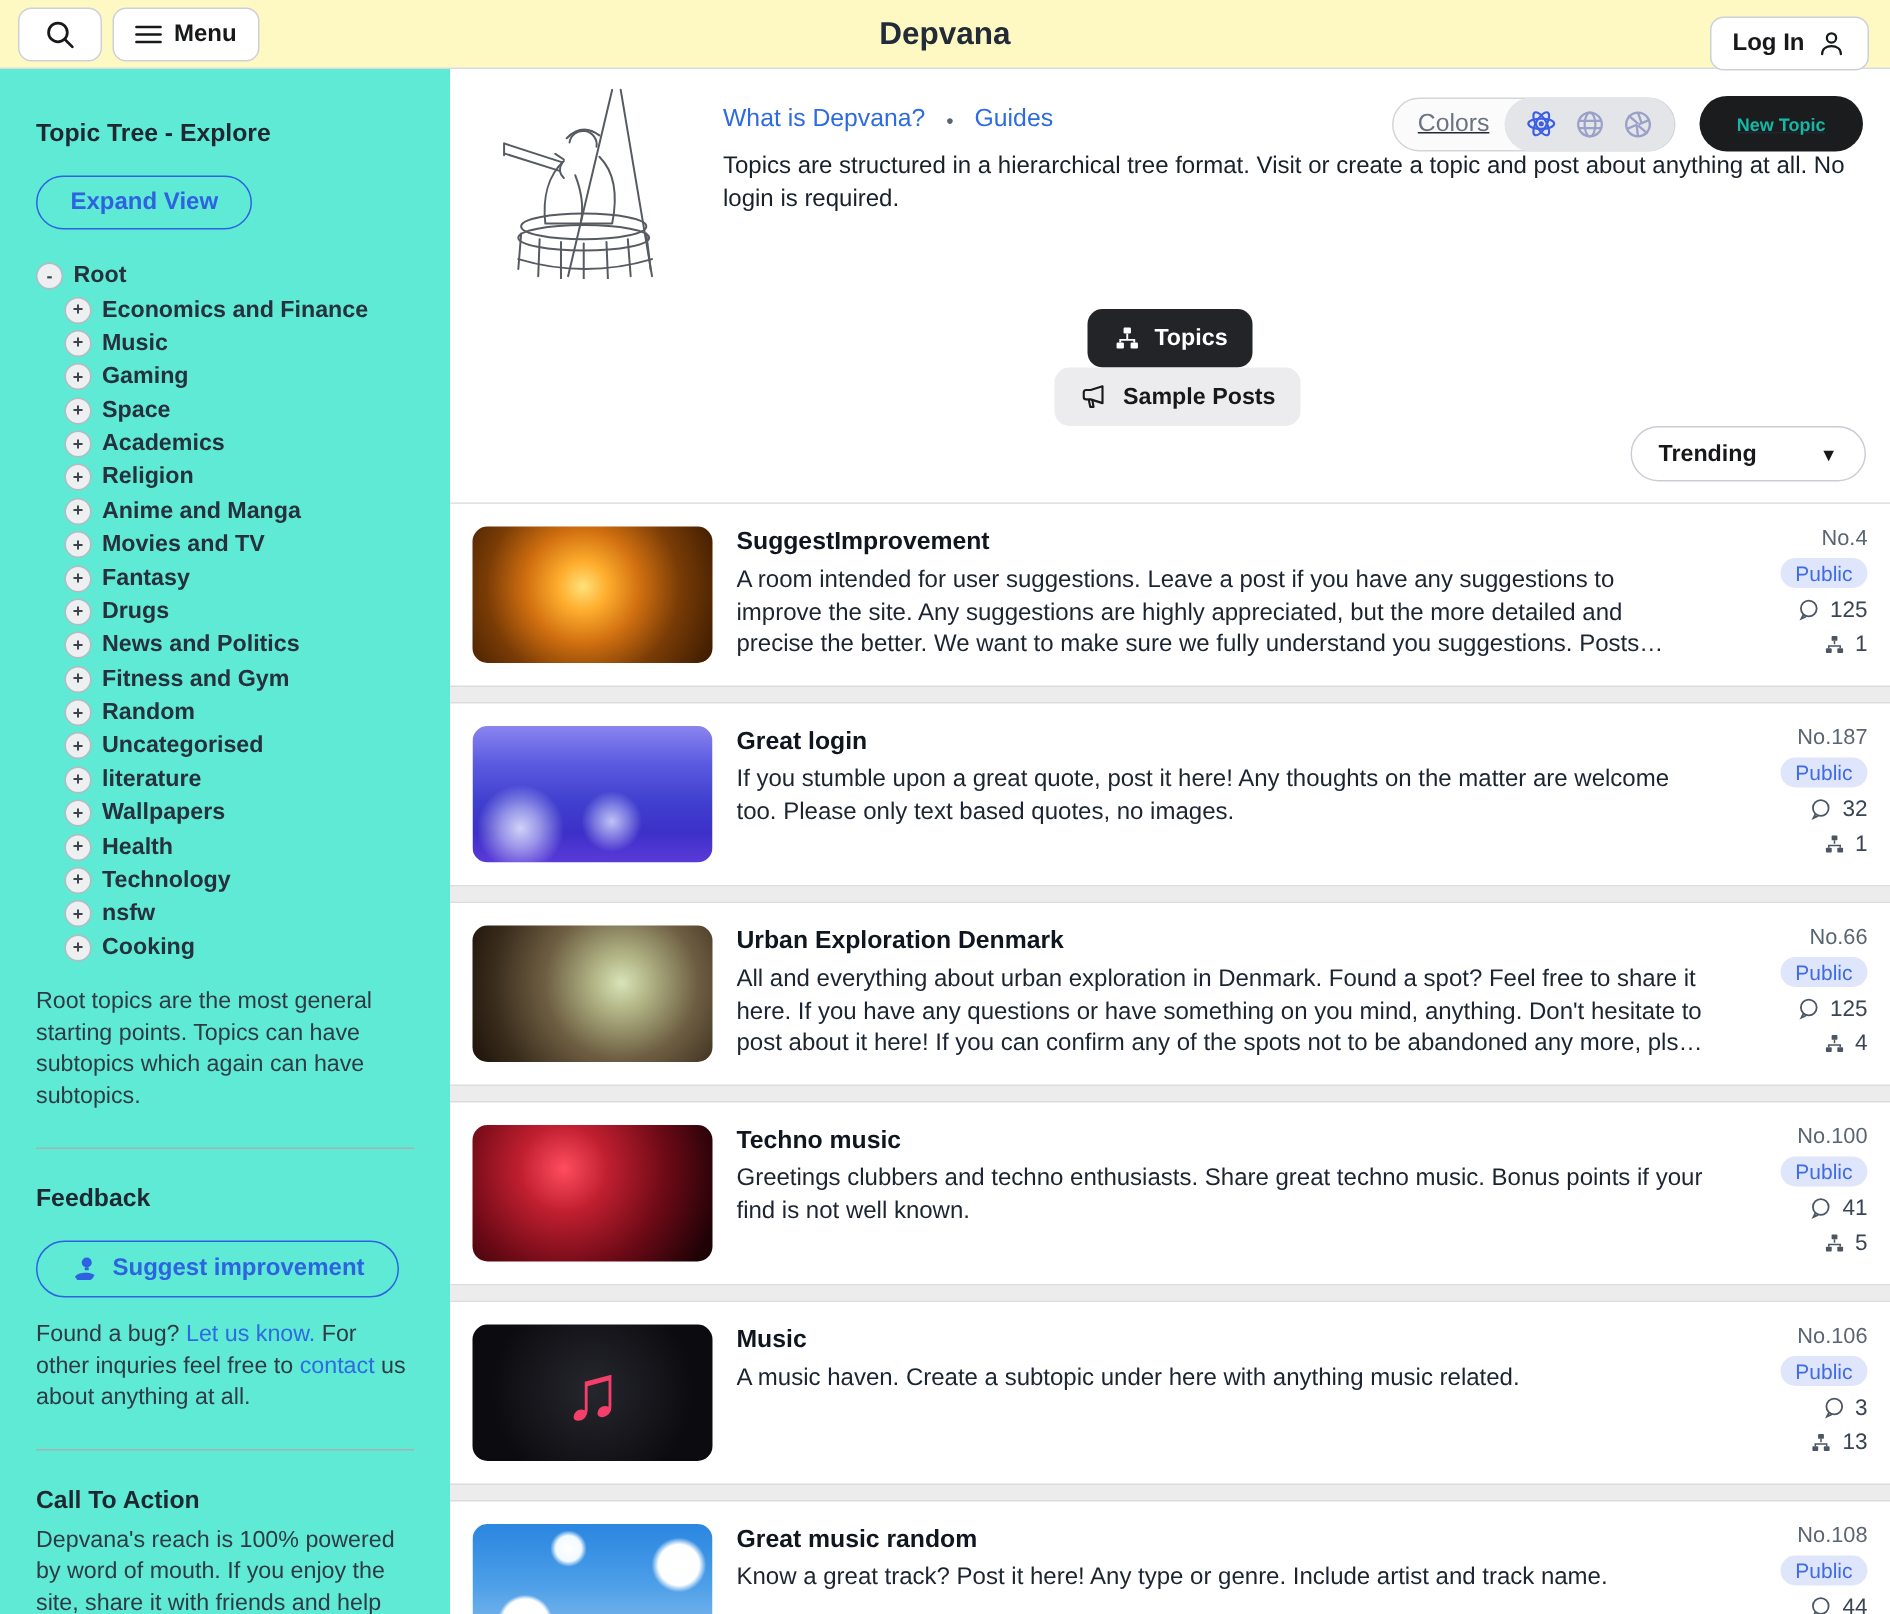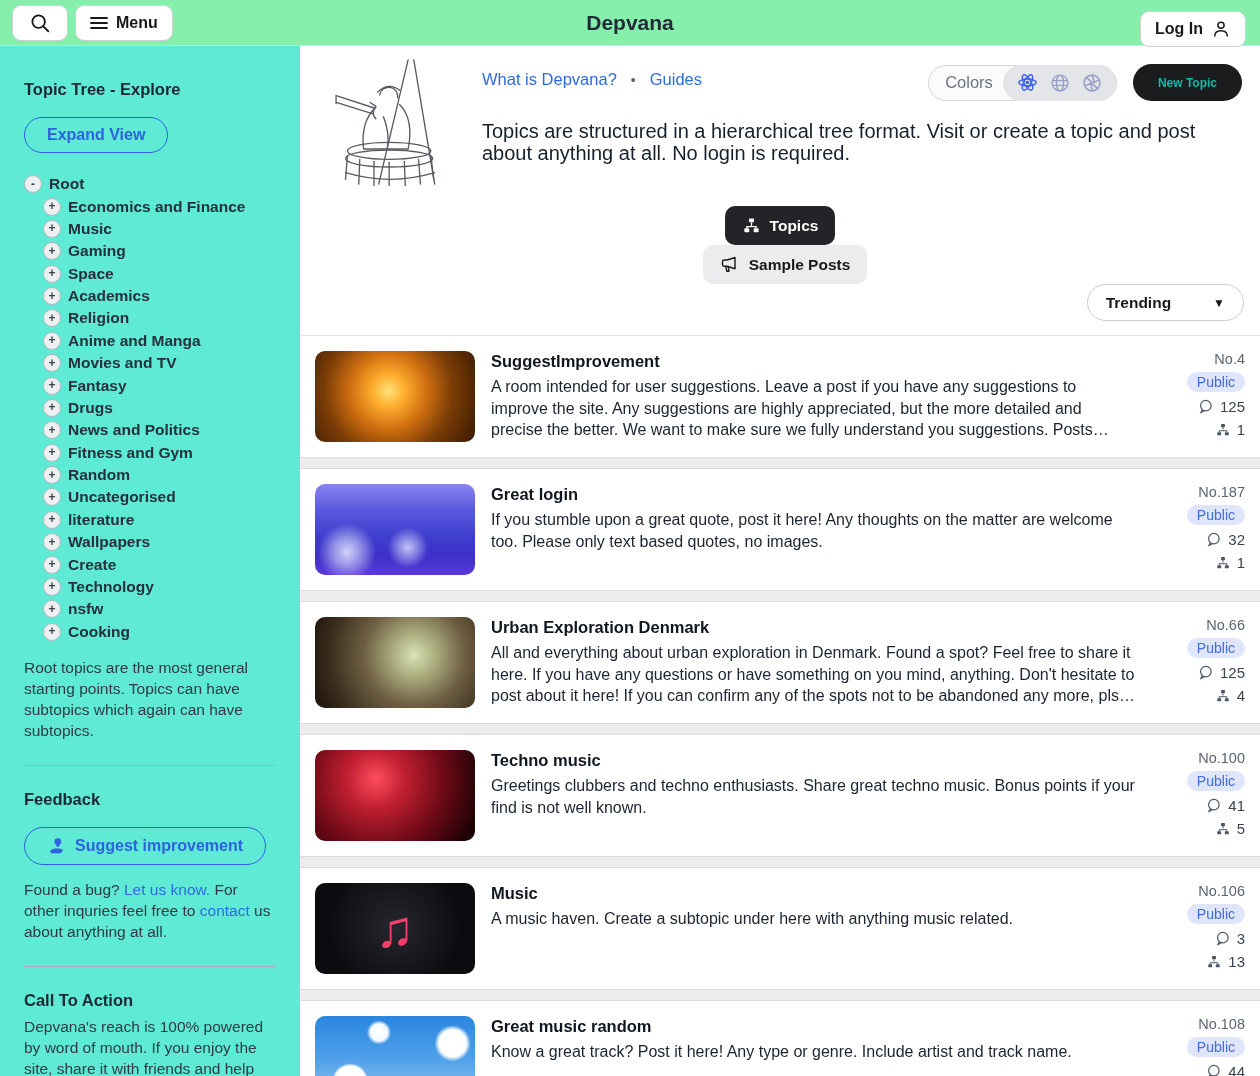--- a/index.html
+++ b/index.html
@@ -1,21 +1,21 @@
 <!DOCTYPE html>
 <html><head>
 <meta charset="utf-8">
 <style>
   * { box-sizing: border-box; margin: 0; padding: 0; }
   html,body { width:1260px; height:1076px; overflow:hidden; }
   body { font-family:"Liberation Sans", sans-serif; background:#fff; color:#1f2733; }
   #app { width:1260px; height:1076px; overflow:hidden; display:flex; flex-direction:column; }
 
   
-  .header { height:46px; flex:0 0 46px; display:flex; align-items:center; padding:0 12px; position:relative; border-bottom:1px solid #d9dcdf; background:#86efac; }
+  .header { height:46px; flex:0 0 46px; display:flex; align-items:center; padding:0 12px; position:relative; border-bottom:1px solid #d9dcdf; background:#fef9c3; }
   .hbtn { display:flex; align-items:center; gap:8px; height:36px; border:1px solid #ccd1d6; border-radius:9px; background:#fff; padding:0 14px; font-size:16px; font-weight:bold; color:#17181a; cursor:pointer; }
   .hbtn.icon-only { width:56px; justify-content:center; padding:0; }
   .hbtn + .hbtn { margin-left:7px; }
   .page-title { position:absolute; left:0; right:0; text-align:center; font-size:21px; font-weight:bold; color:#222b38; pointer-events:none; }
   .login { position:absolute; right:14px; top:11px; }
 
   
   .layout { flex:1; display:flex; overflow:hidden; }
 
   
@@ -33,22 +33,22 @@
   .sb-small { margin-top:14px; font-size:15.5px; line-height:21px; color:#303a46; }
   a.link { color:#2e6be0; text-decoration:none; cursor:pointer; }
 
   
   .main { flex:1; display:flex; flex-direction:column; overflow:hidden; background:#fff; }
   .intro { position:relative; padding:12px 16px 0 16px; display:flex; }
   .illustration { width:152px; height:128px; flex:0 0 152px; }
   .intro-body { margin-left:14px; padding-top:12px; }
   .intro-links { display:flex; align-items:center; gap:14px; font-size:16.5px; }
   .intro-links .dot { color:#5b6572; font-size:14px; }
-  .intro-text { margin-top:32px; font-size:20px; line-height:21.5px; color:#17202b; max-width:750px; }
-  .intro-actions { position:absolute; top:18px; right:18px; display:flex; align-items:center; gap:16px; }
+  .intro-text { margin-top:11px; font-size:16px; line-height:21.5px; color:#17202b; max-width:750px; }
+  .intro-actions { position:absolute; top:18px; right:18px; display:flex; align-items:center; gap:16px;text-decoration:underline; }
   .colors-pill { display:flex; align-items:center; height:36px; border:1px solid #d2d6da; border-radius:18px; background:#fbfbfc; padding:0 0 0 16px; }
   .colors-label { color:#6b7280; font-size:16.5px; margin-right:10px; }
   .colors-inner { display:flex; align-items:center; gap:10px; background:#e4e5e8; border-radius:18px; height:36px; padding:0 13px; cursor:pointer; }
   .new-topic { height:37px; background:#1b1c1e; color:#14b8a6; border:none; border-radius:19px; padding:0 25px; font-size:12px; font-weight:bold; cursor:pointer; }
 
   .tabs-row { display:flex; align-items:center; padding:20px 16px 14px 16px;flex-direction:column; }
   .tab { display:flex; align-items:center; gap:9px; height:39px; border-radius:10px; padding:0 17px; font-size:15.5px; font-weight:bold; cursor:pointer; border:none; }
   .tab.active { background:#232427; color:#fff; }
   .tab.inactive { background:#ececee; color:#17181a; margin-left:10px; }
   .sort-btn { margin-left:auto; display:flex; align-items:center; height:37px; border:1px solid #c9ced4; border-radius:19px; background:#fff; padding:0 18px; font-size:15.5px; font-weight:bold; color:#17181a; cursor:pointer; }
@@ -195,21 +195,21 @@
     <span class="tree-label">literature</span>
   </div>
 
   <div class="tree-row">
     <button class="node-btn">+</button>
     <span class="tree-label">Wallpapers</span>
   </div>
 
   <div class="tree-row">
     <button class="node-btn">+</button>
-    <span class="tree-label">Create</span>
+    <span class="tree-label">Health</span>
   </div>
 
   <div class="tree-row">
     <button class="node-btn">+</button>
     <span class="tree-label">Technology</span>
   </div>
 
   <div class="tree-row">
     <button class="node-btn">+</button>
     <span class="tree-label">nsfw</span>

